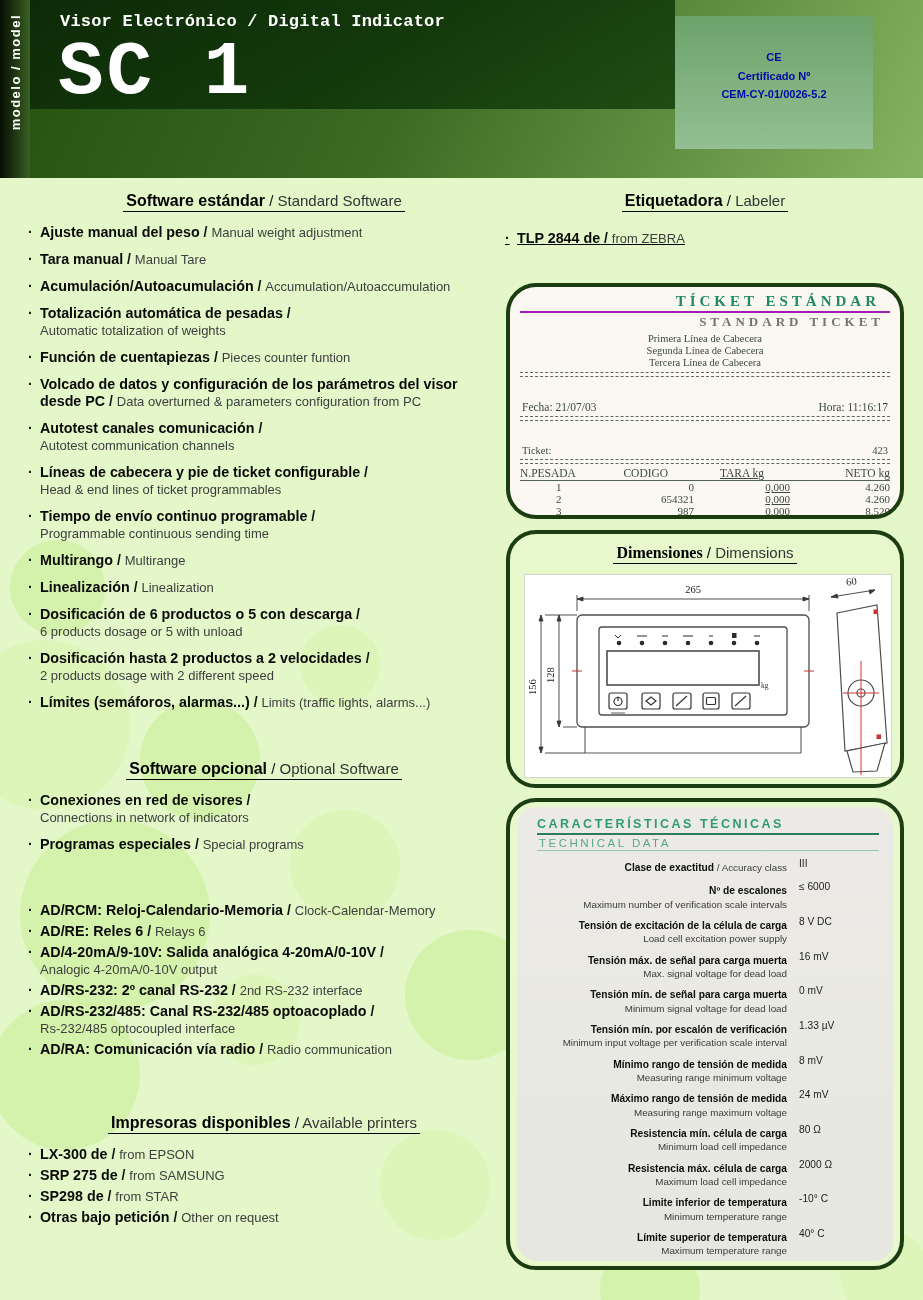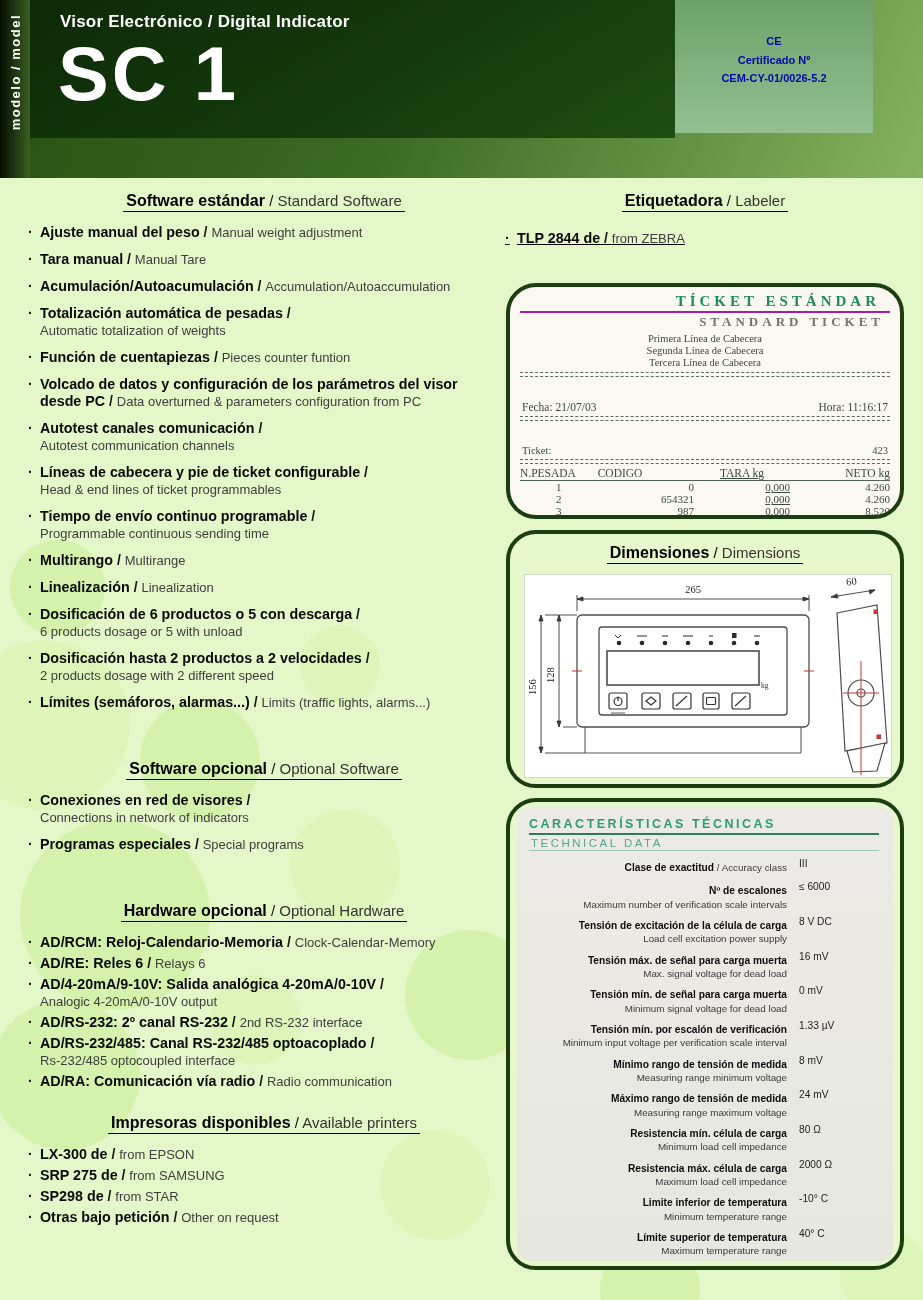--- a/index.html
+++ b/index.html
@@ -9,25 +9,25 @@
   .blob{position:absolute;border-radius:50%;background:#c9ee92;opacity:.55;}
   .blob.lt{background:#d8f4ad;opacity:.6;}
 
   
   .header{position:absolute;left:0;top:0;width:923px;height:178px;
           background:linear-gradient(115deg,#24500f 0%,#3c6b24 45%,#86b35f 100%);}
   .sidebar{position:absolute;left:0;top:0;width:30px;height:178px;
            background:linear-gradient(90deg,#060d02,#3a6023);display:flex;align-items:flex-start;justify-content:center;}
   .sidebar span{writing-mode:vertical-rl;transform:rotate(180deg);color:#fff;font-weight:bold;
                 font-size:13px;letter-spacing:1.5px;margin-top:14px;white-space:nowrap;}
-  .titlebox{position:absolute;left:30px;top:0;width:645px;height:138px;
-            background:linear-gradient(150deg,#0d2a07 0%,#143a0c 55%,#1f4d13 100%);color:#fff;}
+  .titlebox{position:absolute;left:30px;top:0;width:645px;height:109px;
+            background:linear-gradient(150deg,#0d2a07 0%,#143a0c 55%,#1f4d13 100%);color:#fff;font-family:Liberation Mono, monospace;}
   .doc-title{font-size:17px;font-weight:bold;padding:12px 0 0 30px;letter-spacing:.2px;}
   .model{font-size:76px;font-weight:bold;letter-spacing:3px;padding:4px 0 0 28px;line-height:1;}
-  .certbox{position:absolute;left:675px;top:0;width:198px;height:133px;
+  .certbox{position:absolute;left:675px;top:16px;width:198px;height:133px;
            background:linear-gradient(180deg,#6da26b,#93c092);text-align:center;
            color:#0008a8;font-weight:bold;font-size:11px;line-height:1.7;padding-top:0;}
   .certbox .inner{margin-top:32px;}
 
   
   .sec{position:absolute;width:472px;left:28px;}
   .h2{text-align:center;margin:0 0 12px 0;}
   .h2 .u{display:inline-block;border-bottom:1.6px solid #000;padding:0 3px 1px;}
   .h2 b{font-size:16px;color:#000;}
   .h2 .en{font-size:15px;color:#333;}
@@ -46,35 +46,35 @@
   .ticket-box{left:506px;top:283px;width:398px;height:236px;background:#fbf8f1;}
   .ticket{position:absolute;inset:6px 10px;font-family:"Liberation Serif",serif;color:#3a4a40;font-size:11px;}
   .t1{ text-align:right;padding-right:10px;font-weight:bold;color:#1f8a5c;letter-spacing:4px;
        font-size:15px;border-bottom:2px solid #a21caf;padding-bottom:1px;}
   .t2{ text-align:right;padding-right:6px;font-weight:bold;color:#737373;letter-spacing:4px;font-size:13px;margin-top:1px;}
   .thead-lines{text-align:center;line-height:1.15;font-size:10.5px;margin-top:3px;}
   .dsep{height:3px;border-top:1.3px dashed #5c6a60;border-bottom:1.3px dashed #5c6a60;margin:3px 0;}
   .trowf{display:flex;justify-content:space-between;font-size:11.5px;padding:0 2px;margin-top:24px;}
   .trowf.small{font-size:10.5px;}
   .tgrid{display:grid;grid-template-columns:21% 26% 26% 27%;font-size:11px;}
-  .tgrid .c0{text-align:left;} .tgrid .c1{} .tgrid .c2{text-align:center;text-decoration:underline;} .tgrid .c3{text-align:right;}
+  .tgrid .c0{text-align:left;} .tgrid .c1{text-align:center;} .tgrid .c2{text-align:center;text-decoration:underline;} .tgrid .c3{text-align:right;}
   .tgrid.hd{font-size:11.5px;border-bottom:1px solid #55625a;padding-bottom:1px;}
   .tgrid.dat .c0{text-align:center;} .tgrid.dat .c1,.tgrid.dat .c2,.tgrid.dat .c3{text-align:right;}
 
   
   .dim-box{left:506px;top:530px;width:398px;height:258px;}
   .dim-title{text-align:center;margin-top:10px;}
   .dim-title .u{display:inline-block;border-bottom:1.6px solid #000;padding:0 3px 1px;}
-  .dim-title b{font-size:16px;} .dim-title .en{font-size:15px;color:#333;} .dim-title .slash{font-size:15px;}
+  .dim-title b{font-size:16px;font-family:Liberation Serif, serif;} .dim-title .en{font-size:15px;color:#333;} .dim-title .slash{font-size:15px;}
   .dim-paper{position:absolute;left:14px;top:40px;width:366px;height:202px;background:#fff;border:1px solid #cfd8c5;}
 
   
   .tech-box{left:506px;top:798px;width:398px;height:472px;padding:0;}
   .tech-inner{position:absolute;inset:5px 7px;background:linear-gradient(180deg,#eceae6,#e6e7e0);
-              border-radius:13px;padding:10px 14px 8px 12px;box-sizing:border-box;overflow:hidden;}
+              border-radius:20px;padding:10px 14px 8px 20px;box-sizing:border-box;overflow:hidden;}
   .xt1{color:#2f9b74;font-weight:bold;letter-spacing:2.5px;font-size:12.5px;
        border-bottom:2.5px solid #2f7a5c;padding-bottom:2px;}
   .xt2{color:#57a88b;letter-spacing:2.5px;font-size:11.5px;border-bottom:1px solid #9cc4b1;padding:2px 0 1px 2px;}
   .xrows{margin-top:6px;}
   .xrow{display:flex;margin-bottom:5px;}
   .xlab{flex:1;text-align:right;padding-right:12px;line-height:1.15;}
   .xlab b{font-size:10.2px;color:#0d0d0d;}
   .xlab .xen{font-size:9.8px;color:#3a3a3a;}
   .xval{width:80px;flex:none;font-size:10.2px;color:#1d1d1d;line-height:1.2;padding-top:1px;}
 
@@ -193,23 +193,20 @@
           <span class="txt"><b>Conexiones en red de visores</b><span class="slash"> /</span><br><span class="en">Connections in network of indicators</span></span>
         </div>
         <div class="li">
           <span class="bullet">·</span>
           <span class="txt"><b>Programas especiales</b><span class="slash"> / </span><span class="en">Special programs</span></span>
         </div>
       </div>
   </div>
 
   <div class="sec" style="top:902px;">
-    <div class="h2">
-      <span class="u"><b>Hardware opcional</b><span class="slash"> / </span><span class="en">Optional Hardware</span></span>
-    </div>
     <div>
         <div class="li tight">
           <span class="bullet">·</span>
           <span class="txt"><b>AD/RCM: Reloj-Calendario-Memoria</b><span class="slash"> / </span><span class="en">Clock-Calendar-Memory</span></span>
         </div>
         <div class="li tight">
           <span class="bullet">·</span>
           <span class="txt"><b>AD/RE: Reles 6</b><span class="slash"> / </span><span class="en">Relays 6</span></span>
         </div>
         <div class="li tight">

